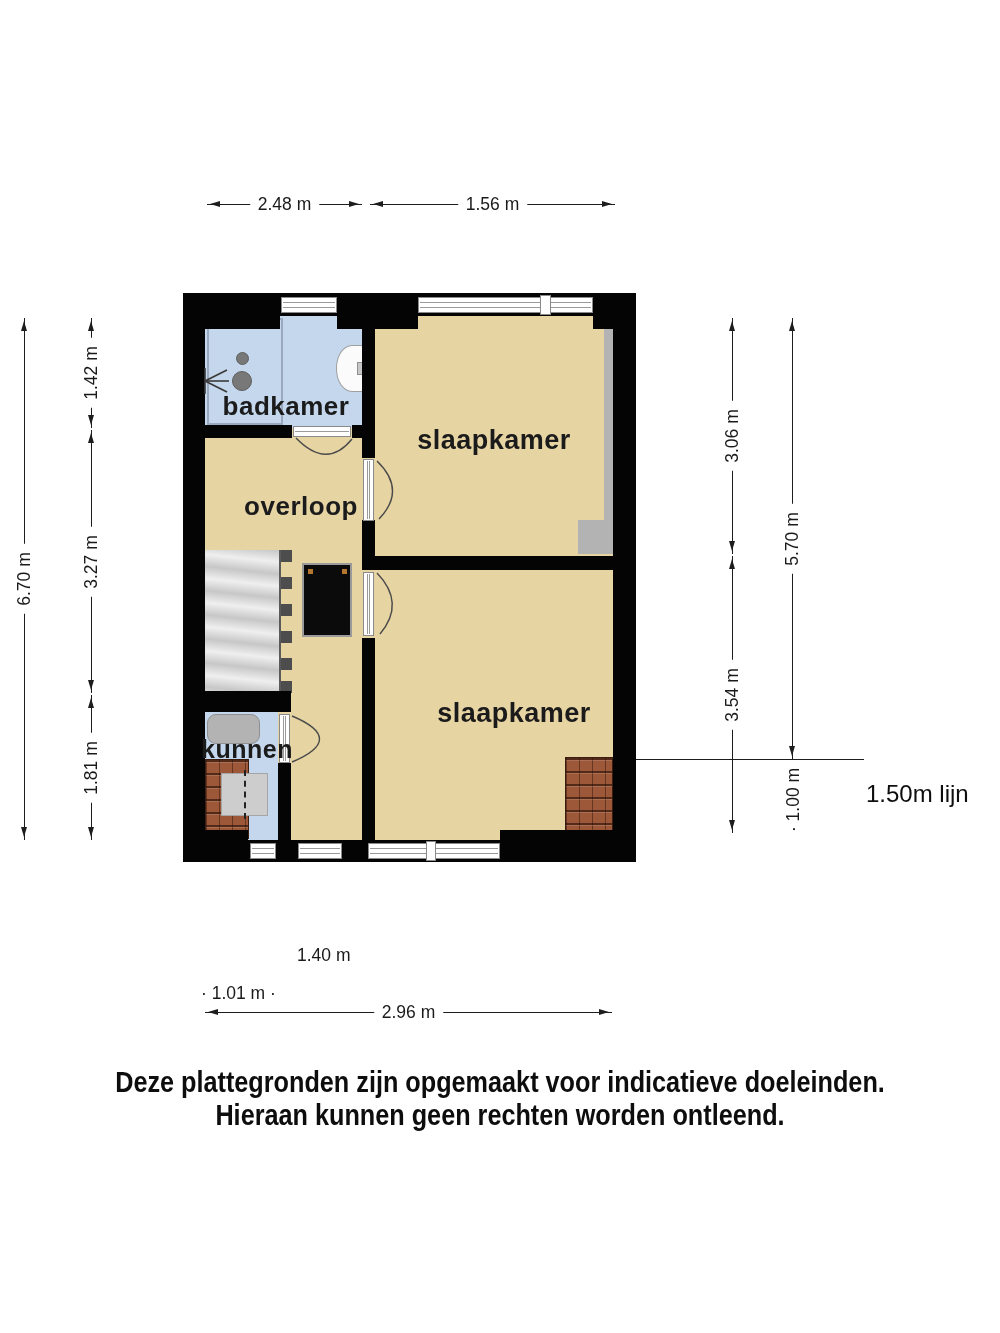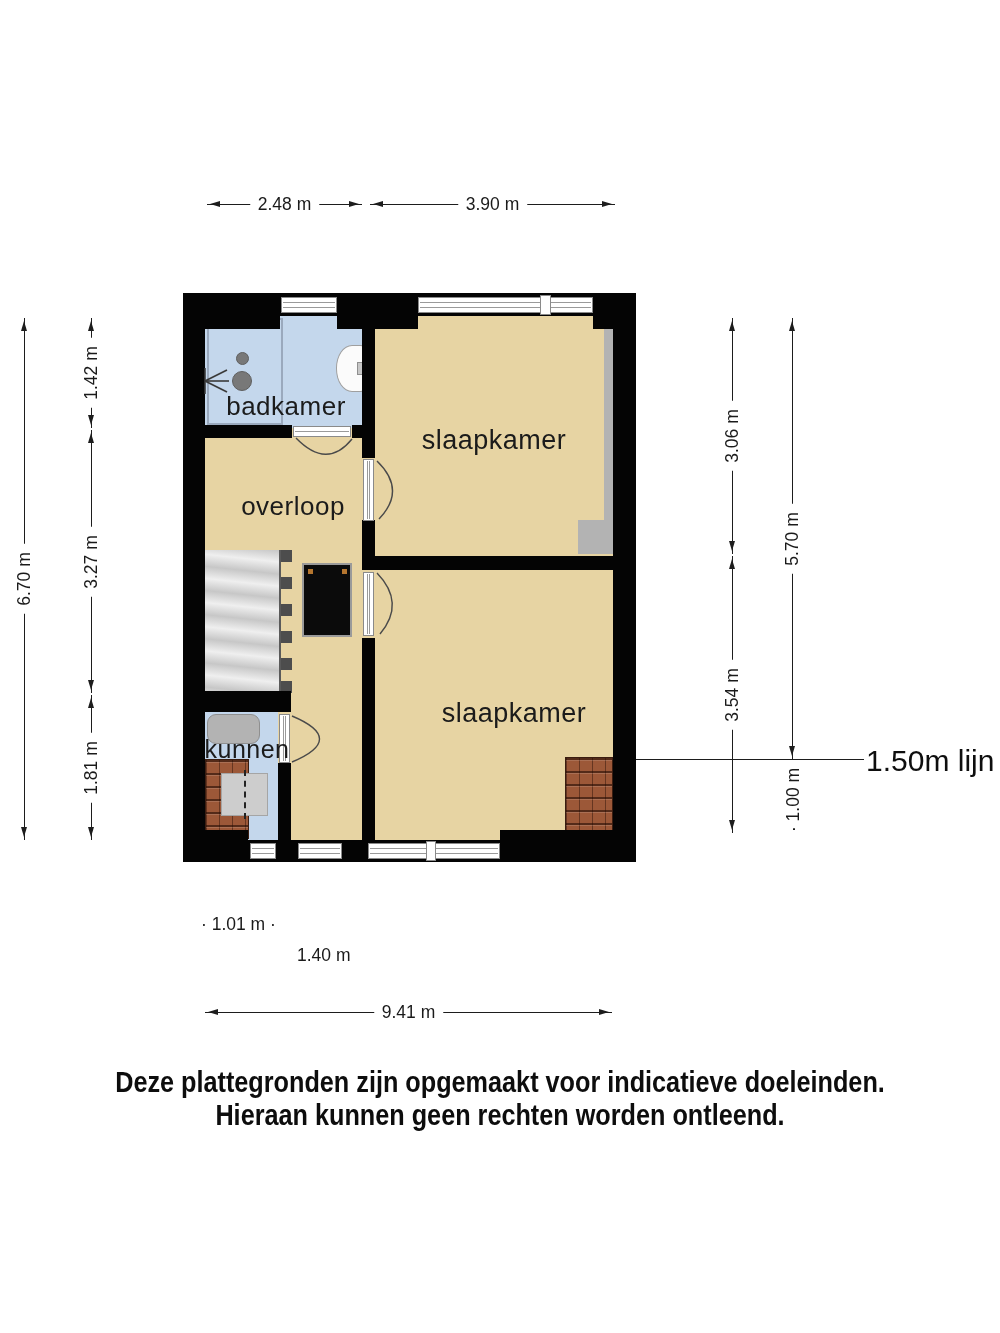--- a/index.html
+++ b/index.html
@@ -34,36 +34,36 @@
   .chimney{background:#b3b3b3;}
   .toiletbowl{background:#b3b3b3;border:1px solid #8f8f8f;border-radius:9px;}
   .tiles{background-color:#9c5838;
      background-image:repeating-linear-gradient(to bottom,rgba(35,12,4,.6) 0 1.6px,rgba(255,255,255,.14) 1.6px 3px,rgba(0,0,0,0) 3px 13px),
                       repeating-linear-gradient(to right,rgba(35,12,4,.45) 0 1.3px,rgba(0,0,0,0) 1.3px 13px);
      border:1px solid #3a1d10;}
   .skylight{background:#cdcdcd;border:1px solid #a5a5a5;}
   .dashline{border-left:2px dashed #222;}
 
   
-  .room-label{position:absolute;text-align:right;color:#1b1b1b;font-size:26px;letter-spacing:0.5px;white-space:nowrap;transform:translate(-50%,-50%);}
+  .room-label{position:absolute;text-align:right;color:#1b1b1b;font-size:26px;letter-spacing:0.5px;white-space:nowrap;transform:translate(-50%,-50%);font-weight:bold;}
 
   
   .dimh{position:absolute;height:0;border-top:1.5px solid #1d1d1d;}
   .dimh::before{content:'';position:absolute;left:0;top:-4.5px;border:3.5px solid transparent;border-right:10px solid #1d1d1d;}
   .dimh::after{content:'';position:absolute;right:0;top:-4.5px;border:3.5px solid transparent;border-left:10px solid #1d1d1d;}
   .dimv{position:absolute;width:0;border-left:1.5px solid #1d1d1d;}
   .dimv::before{content:'';position:absolute;top:0;left:-4.5px;border:3.5px solid transparent;border-bottom:10px solid #1d1d1d;}
   .dimv::after{content:'';position:absolute;bottom:0;left:-4.5px;border:3.5px solid transparent;border-top:10px solid #1d1d1d;}
   .dimh .lbl{position:absolute;left:50%;top:-1px;transform:translate(-50%,-50%);background:#fff;padding:0 8px;font-size:17.5px;white-space:nowrap;line-height:1.15;}
   .dimv .lbl{position:absolute;top:50%;left:-1px;transform:translate(-50%,-50%) rotate(-90deg);background:#fff;padding:0 8px;font-size:17.5px;white-space:nowrap;line-height:1.15;}
   .freelbl{position:absolute;font-size:17.5px;white-space:nowrap;}
   .rot{transform:translate(-50%,-50%) rotate(-90deg);}
 
   .line150{position:absolute;height:0;border-top:1.8px solid #1d1d1d;}
-  .lbl150{position:absolute;font-size:30px;color:#0e0e0e;white-space:nowrap;}
+  .lbl150{position:absolute;font-size:24px;color:#0e0e0e;white-space:nowrap;margin-top:36px;}
 
   
   .disclaimer{position:absolute;left:0;top:1066px;width:1000px;text-align:center;
       font-weight:bold;font-size:29px;line-height:33px;color:#0d0d0d;
       transform:scaleX(0.87);transform-origin:50% 50%;}
 
   svg.overlay{position:absolute;left:0;top:0;pointer-events:none;}
 </style>
 </head>
 <body>
@@ -141,36 +141,36 @@
     <path d="M 292 716 Q 347 739 292 762" fill="none" stroke="#4a4a4a" stroke-width="1.4"></path>
     <g stroke="#3a3a3a" stroke-width="1.6" fill="none">
       <path d="M 205 368 L 205 394"></path>
       <path d="M 205 381 L 227 370"></path>
       <path d="M 205 381 L 229 381"></path>
       <path d="M 205 381 L 227 392"></path>
     </g>
   </svg>
 
   <div class="room-label" style="left:286px;top:406px;">badkamer</div>
-  <div class="room-label" style="left:293px;top:506px;">overloop</div>
+  <div class="room-label" style="left:301px;top:506px;">overloop</div>
   <div class="room-label" style="left:247px;top:749px;font-size:25px;">kunnen</div>
   <div class="room-label" style="left:494px;top:440px;font-size:27px;">slaapkamer</div>
   <div class="room-label" style="left:514px;top:713px;font-size:27px;">slaapkamer</div>
 
   <div class="dimh" style="left:207px;top:204px;width:155px;">
     <span class="lbl">2.48 m</span>
     </div>
   <div class="dimh" style="left:370px;top:204px;width:245px;">
-    <span class="lbl">3.90 m</span>
+    <span class="lbl">1.56 m</span>
     </div>
 
   <div class="dimh" style="left:205px;top:1012px;width:407px;">
-    <span class="lbl">9.41 m</span>
-    </div>
-  <div class="freelbl" style="left:201px;top:914px;">· 1.01 m ·</div>
+    <span class="lbl">2.96 m</span>
+    </div>
+  <div class="freelbl" style="left:201px;top:983px;">· 1.01 m ·</div>
   <div class="freelbl" style="left:297px;top:945px;">1.40 m</div>
 
   <div class="dimv" style="left:24px;top:318px;height:522px;">
     <span class="lbl">6.70 m</span>
     </div>
   <div class="dimv" style="left:91px;top:318px;height:110px;">
     <span class="lbl">1.42 m</span>
     </div>
   <div class="dimv" style="left:91px;top:430px;height:263px;">
     <span class="lbl">3.27 m</span>

